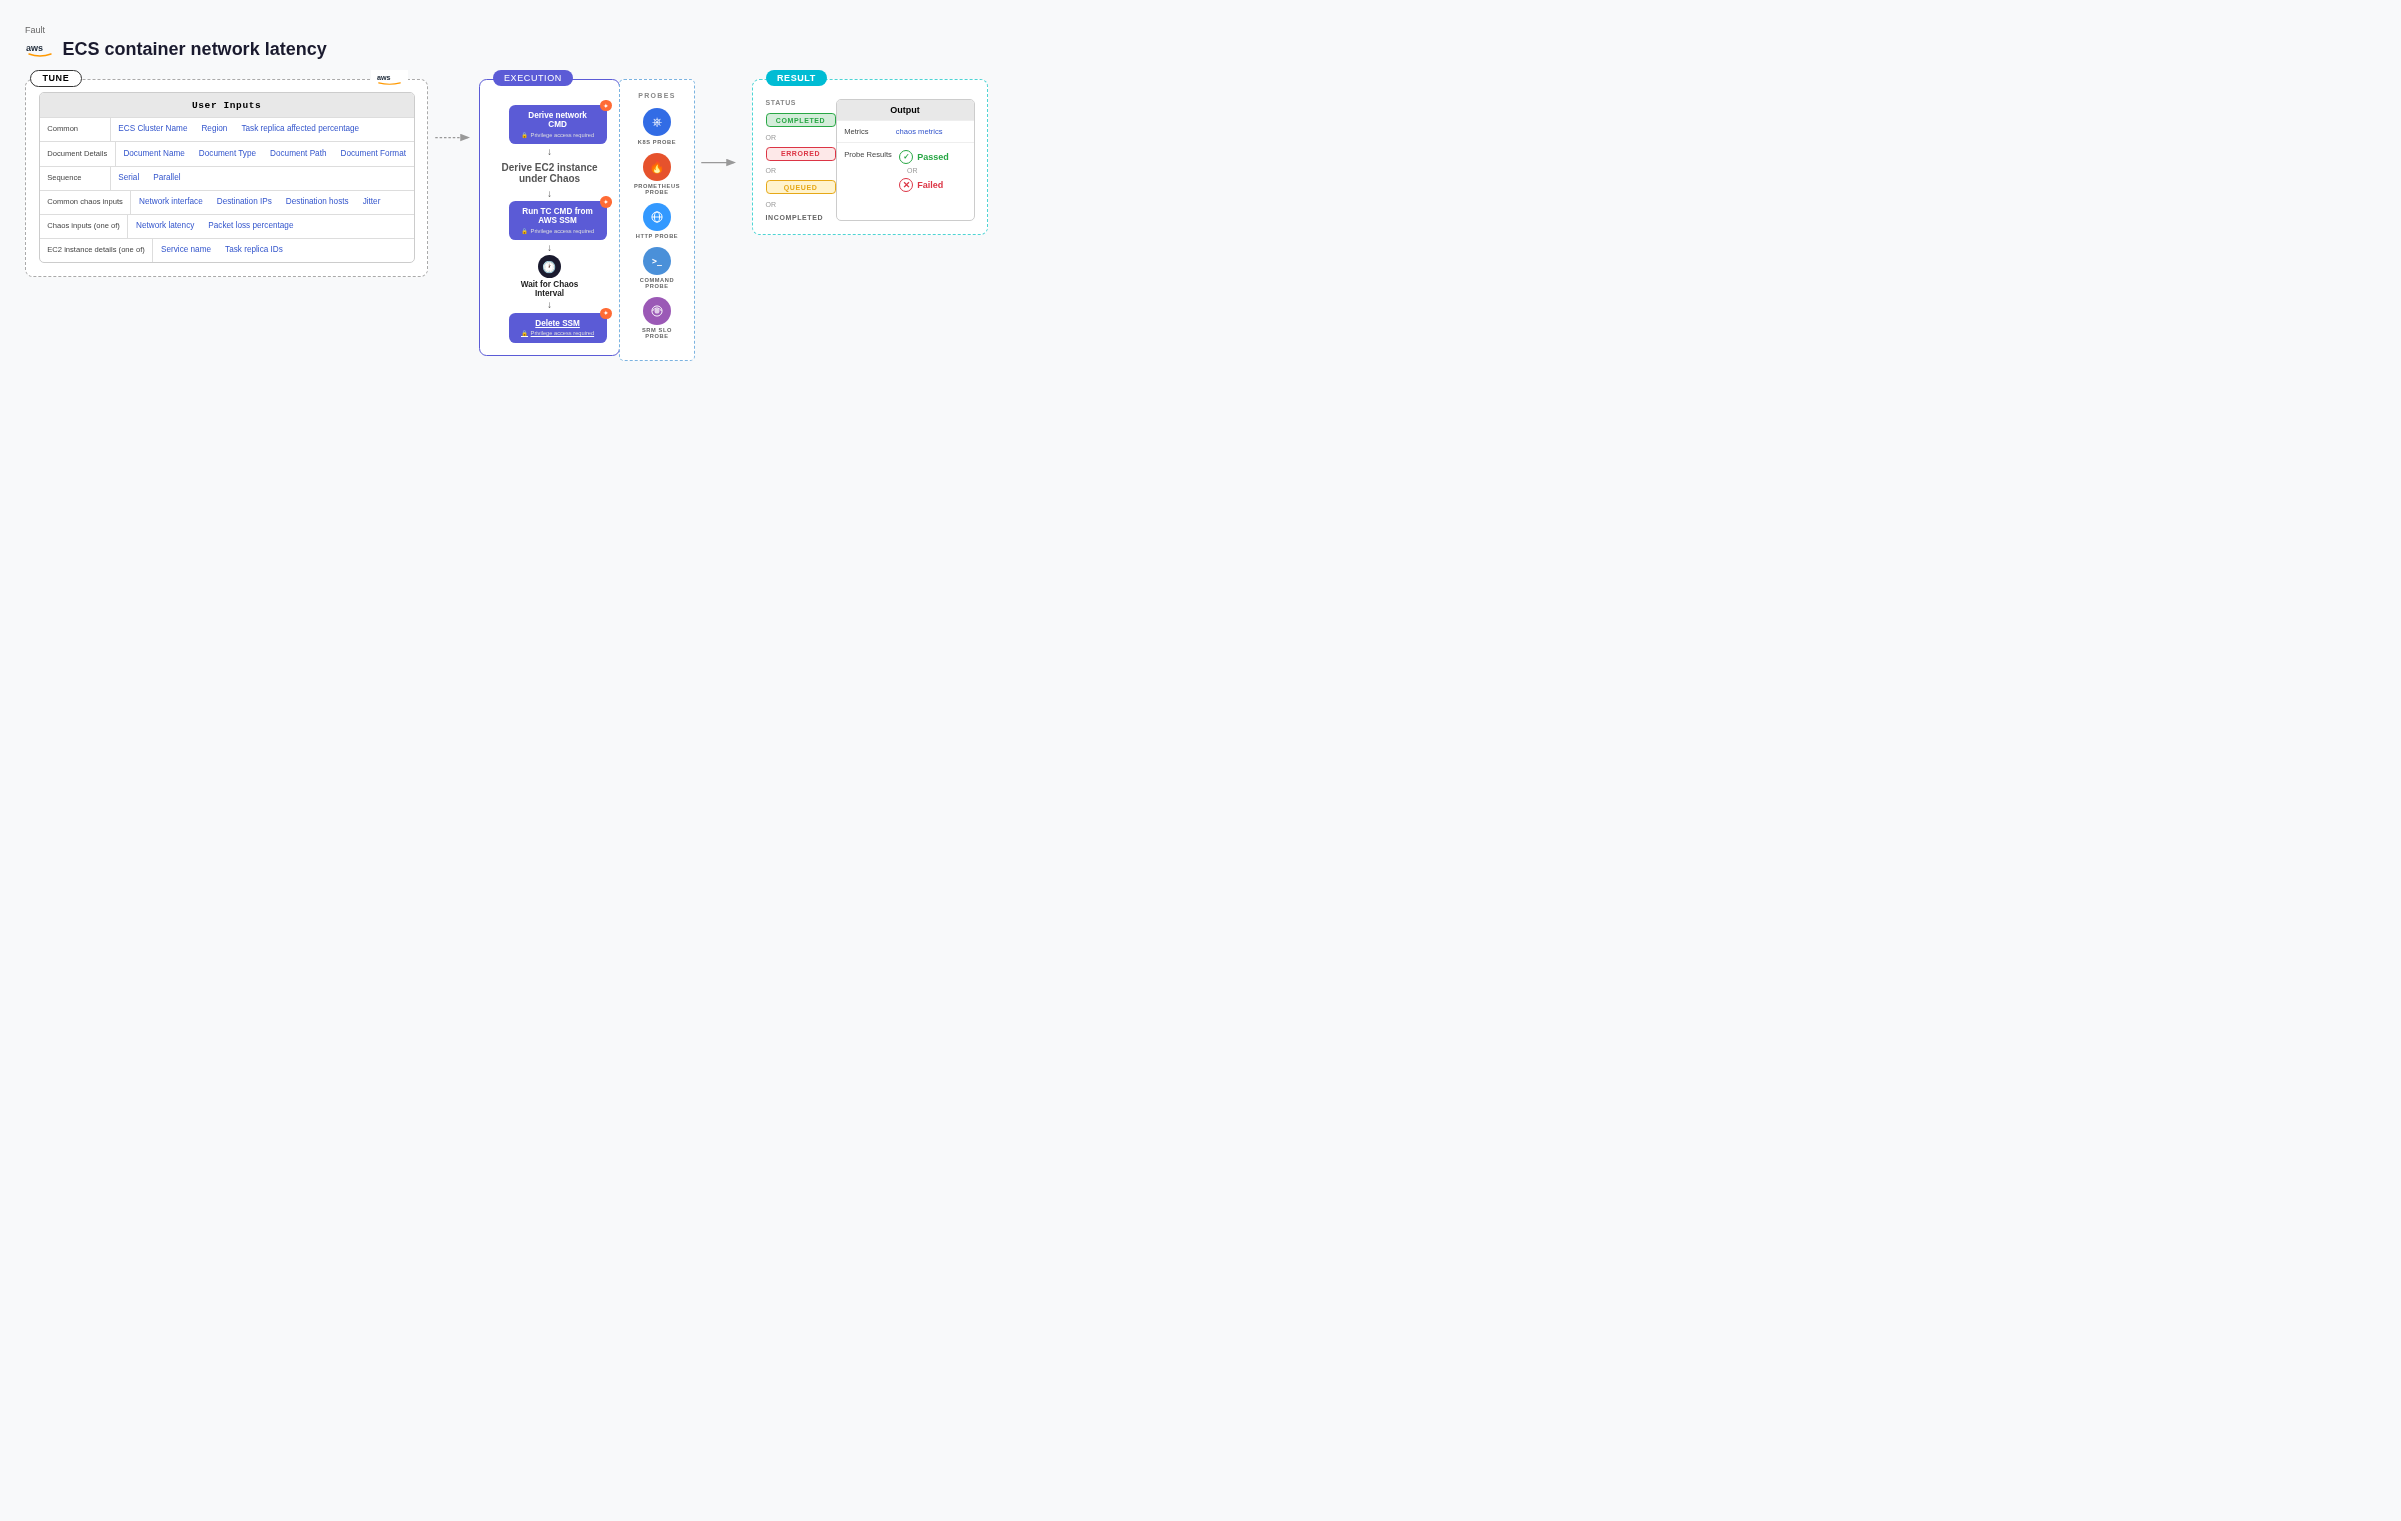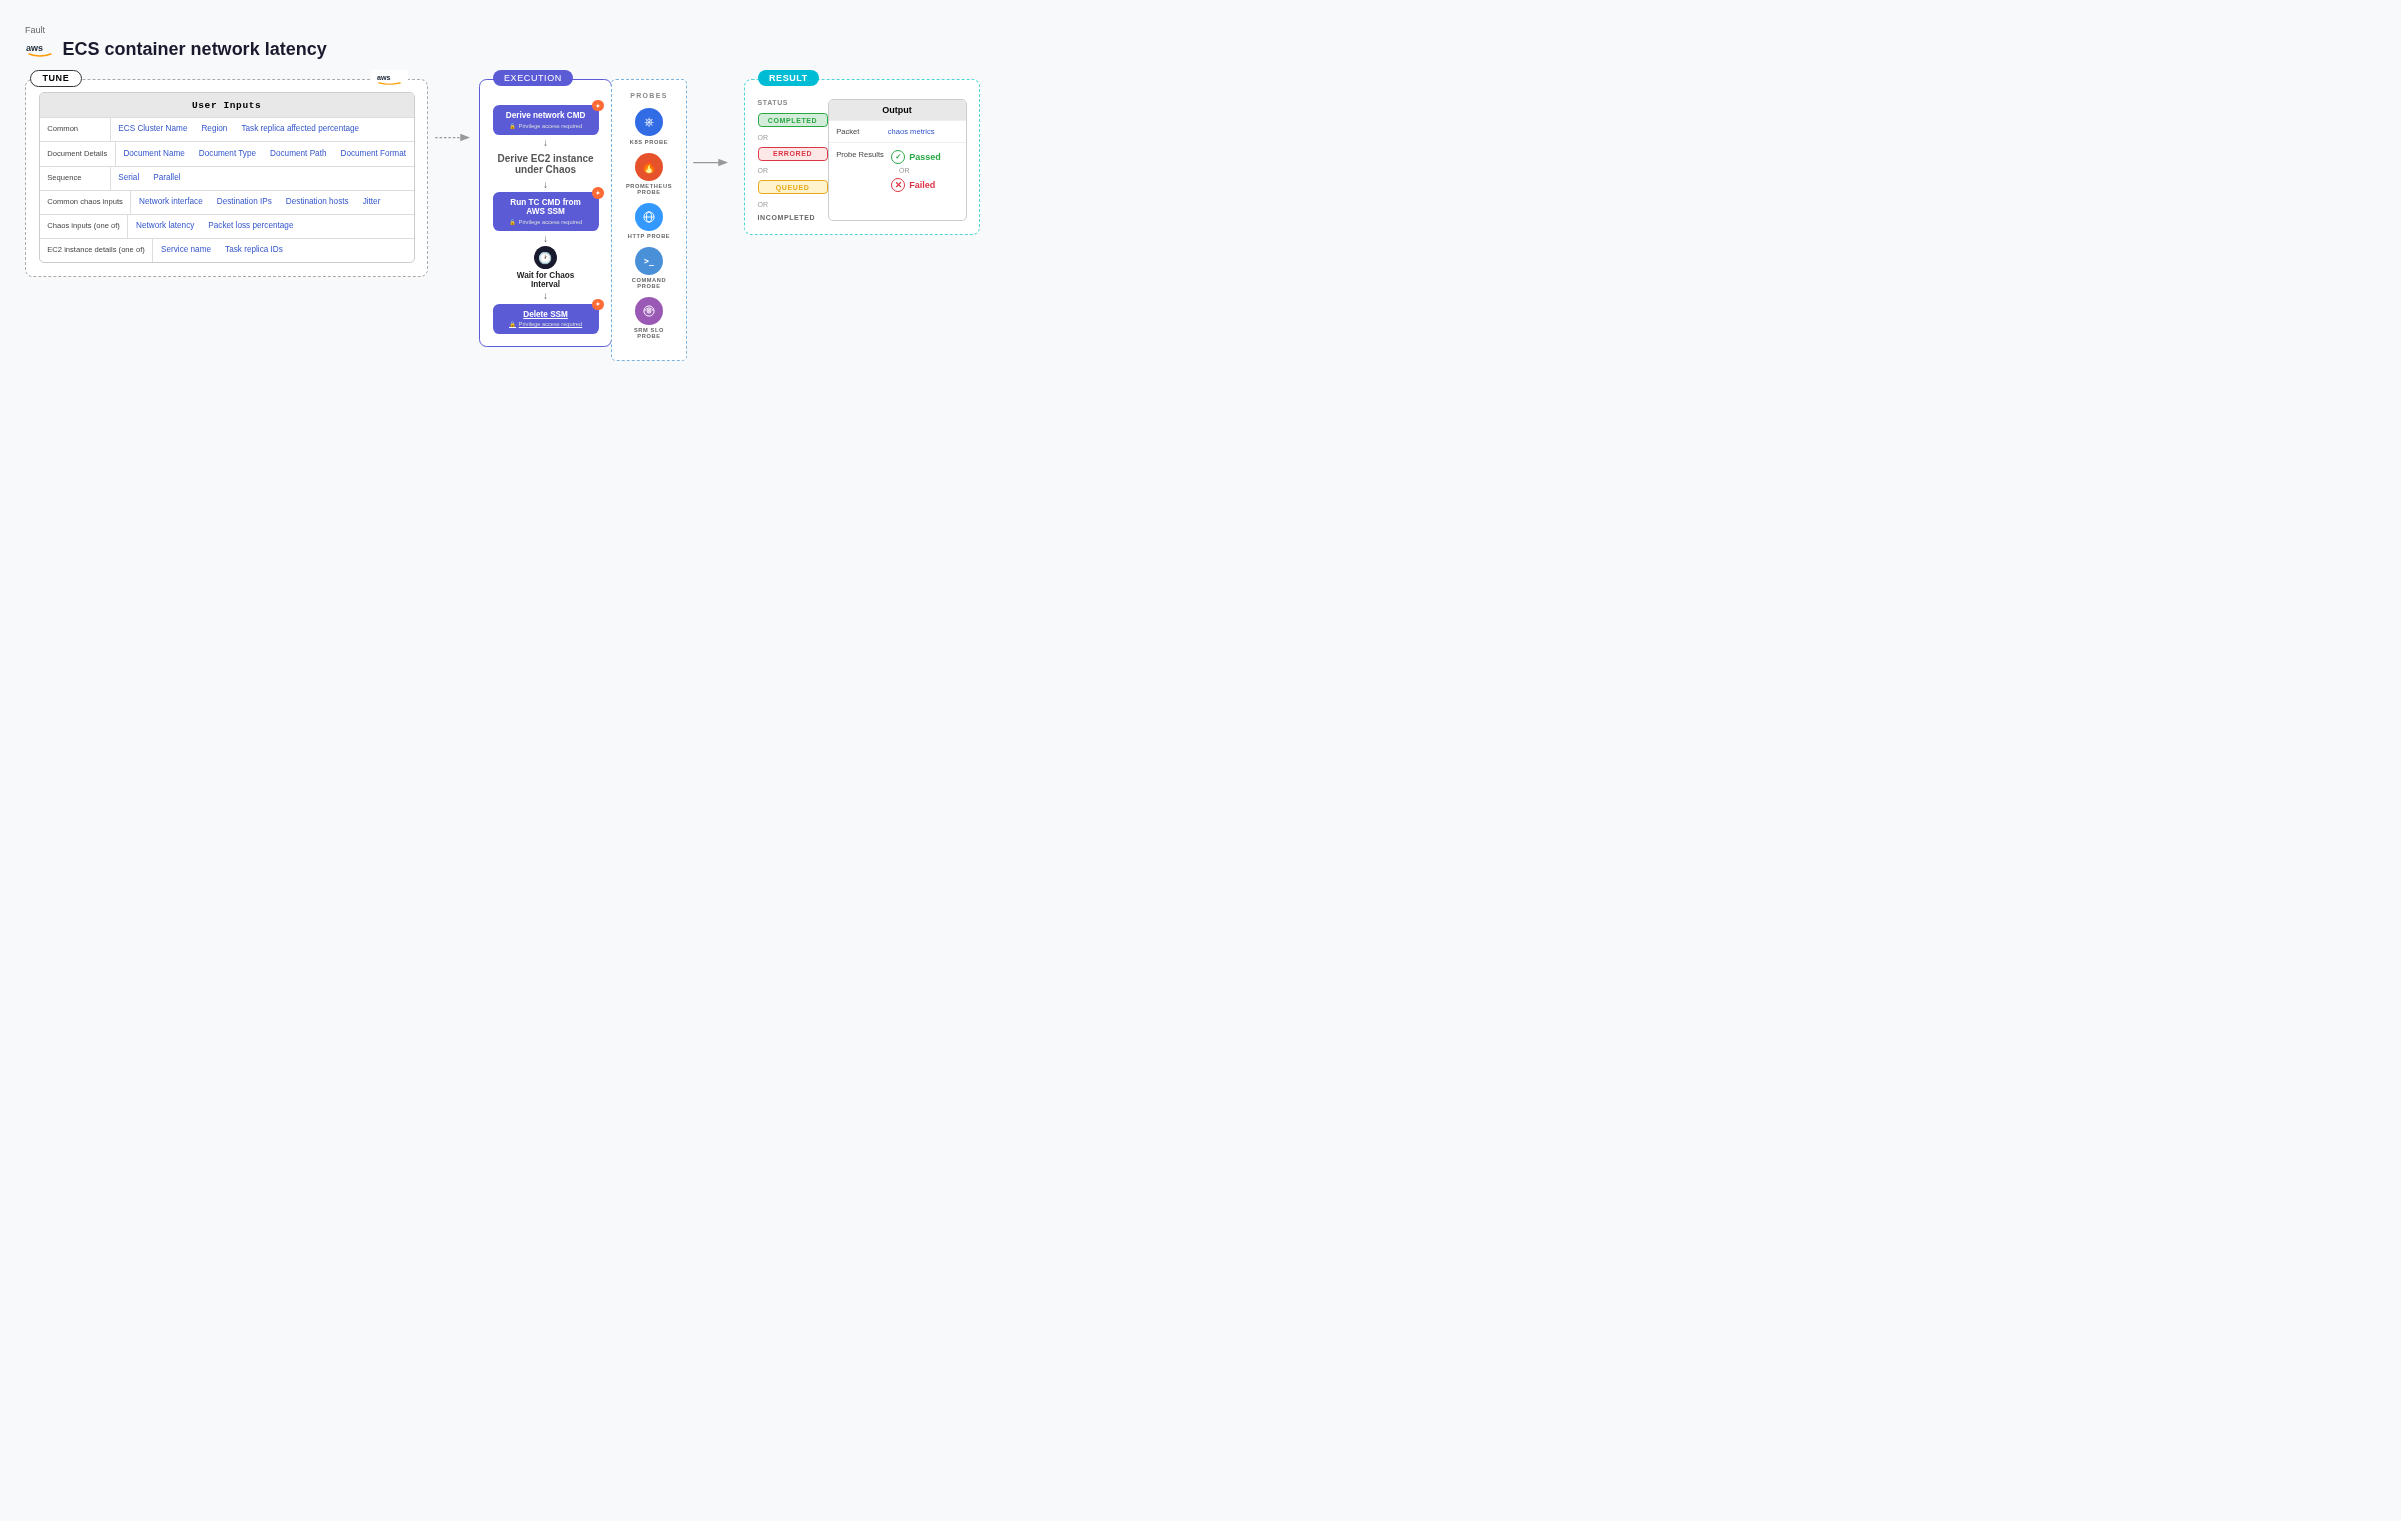--- a/index.html
+++ b/index.html
@@ -152,22 +152,23 @@
       padding-top: 6.3px;
     }
     .exec-step-box {
       background: #5b5bd6;
       color: #fff;
       border-radius: 6.3px;
       padding: 6.3px 10px;
       text-align: center;
       font-size: 8.2px;
       font-weight: 600;
-      width: 106px;
+      width: 98px;
       position: relative;
+      margin-left: 16px;
     }
     .privilege-badge {
       display: flex;
       align-items: center;
       gap: 2.5px;
       font-size: 5.7px;
       font-weight: 400;
       color: #ddd;
       margin-top: 2.5px;
       justify-content: center;
@@ -603,21 +604,21 @@
         <span class="status-badge status-errored">ERRORED</span>
         <div class="or-label">OR</div>
         <span class="status-badge status-queued">QUEUED</span>
         <div class="or-label">OR</div>
         <span class="status-incompleted">INCOMPLETED</span>
       </div>
 
       <div class="output-box">
         <div class="output-header">Output</div>
         <div class="output-row">
-          <span class="output-row-label">Packet</span>
+          <span class="output-row-label">Metrics</span>
           <span class="chaos-metrics-link">chaos metrics</span>
         </div>
         <div class="output-row" style="align-items:flex-start;">
           <span class="probe-results-label">Probe Results</span>
           <div class="probe-results-options">
             <div class="probe-result-passed">
               <div class="check-icon">✓</div>
               <span>Passed</span>
             </div>
             <div class="or-middle">OR</div>

